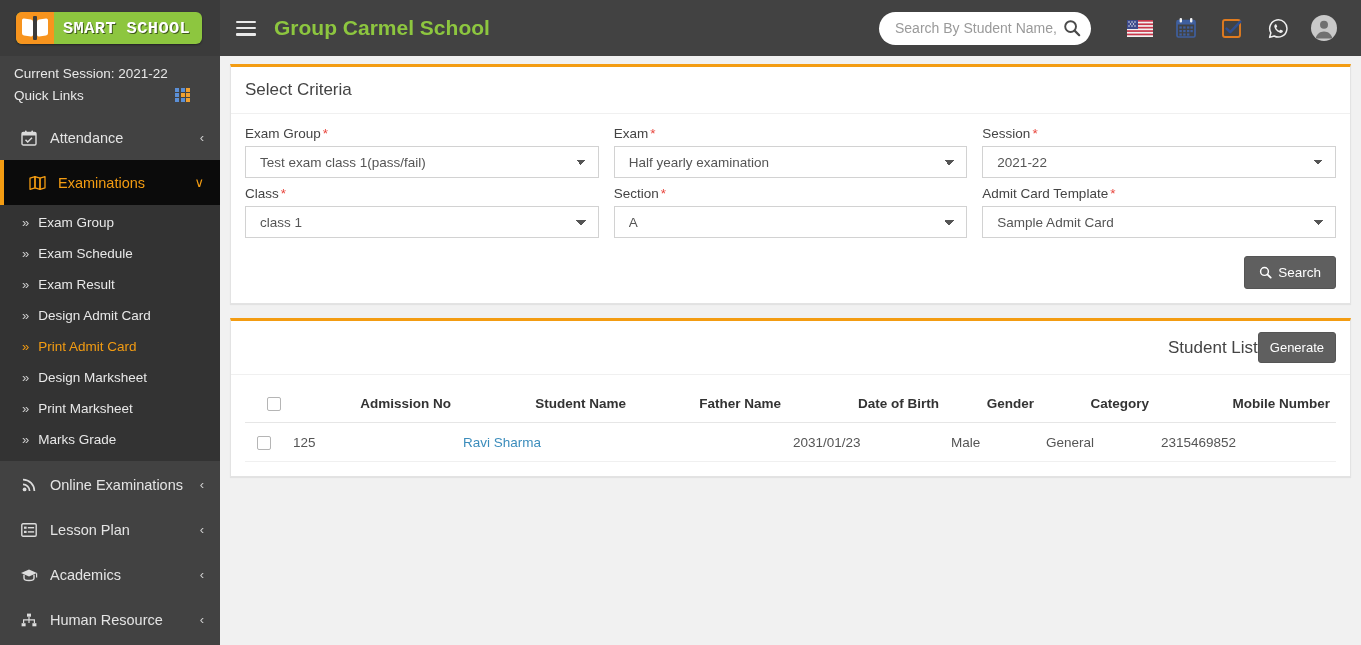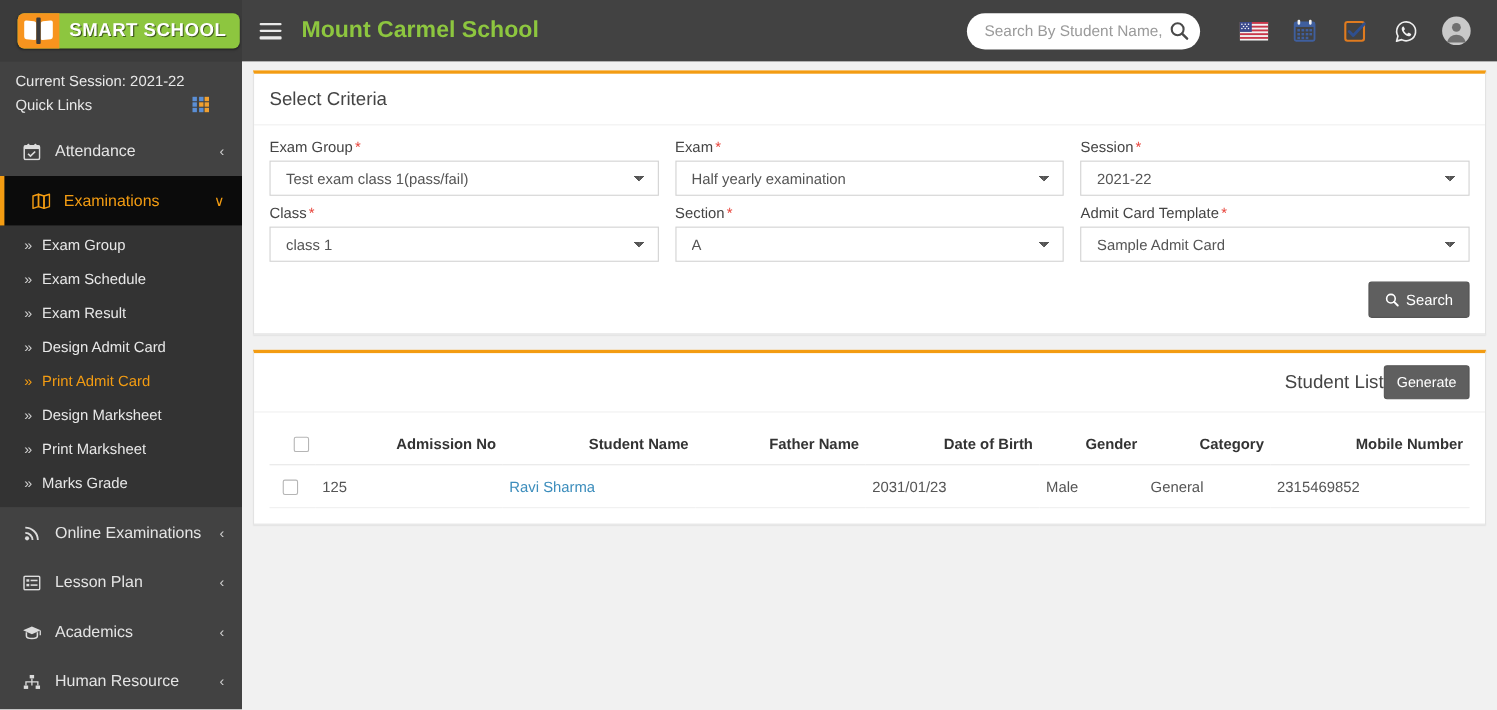--- a/index.html
+++ b/index.html
@@ -17,21 +17,21 @@
 
   
   .sidebar {
     position: absolute; left: 0; top: 0;
     width: 220px; height: 645px;
     background: #424242;
     overflow: hidden;
   }
   .logo-bar {
     height: 56px; background: #3b3b3b;
-    display: flex; align-items: center; padding-left: 16px;
+    display: flex; align-items: center; padding-left: 16px; font-family: Liberation Mono, monospace;
   }
   .logo {
     display: flex; align-items: center;
     background: #8dc63f;
     border-radius: 6px;
     height: 32px; padding-right: 12px;
     position: relative;
     box-shadow: 0 1px 2px rgba(0,0,0,.4);
   }
   .logo-book {
@@ -394,21 +394,21 @@
 
     </div>
   </div>
 
   <div class="topbar">
     <div class="hamburger">
       <span></span>
         <span></span>
         <span></span>
     </div>
-    <div class="school-title">Mount Carmel School</div>
+    <div class="school-title">Group Carmel School</div>
 
     <div class="topbar-right">
       <div class="search-wrap">
         <input class="search-input" type="text" placeholder="Search By Student Name, Roll Number" style="">
         <button class="search-btn">
           <svg width="18" height="18" viewBox="0 0 18 18">
               <circle cx="7.6" cy="7.6" r="5.4" fill="none" stroke="#4a4a4a" stroke-width="1.9"></circle>
               <path d="M11.6 11.6l4.6 4.6" stroke="#4a4a4a" stroke-width="2.2" stroke-linecap="round"></path>
             </svg>
         </button>

